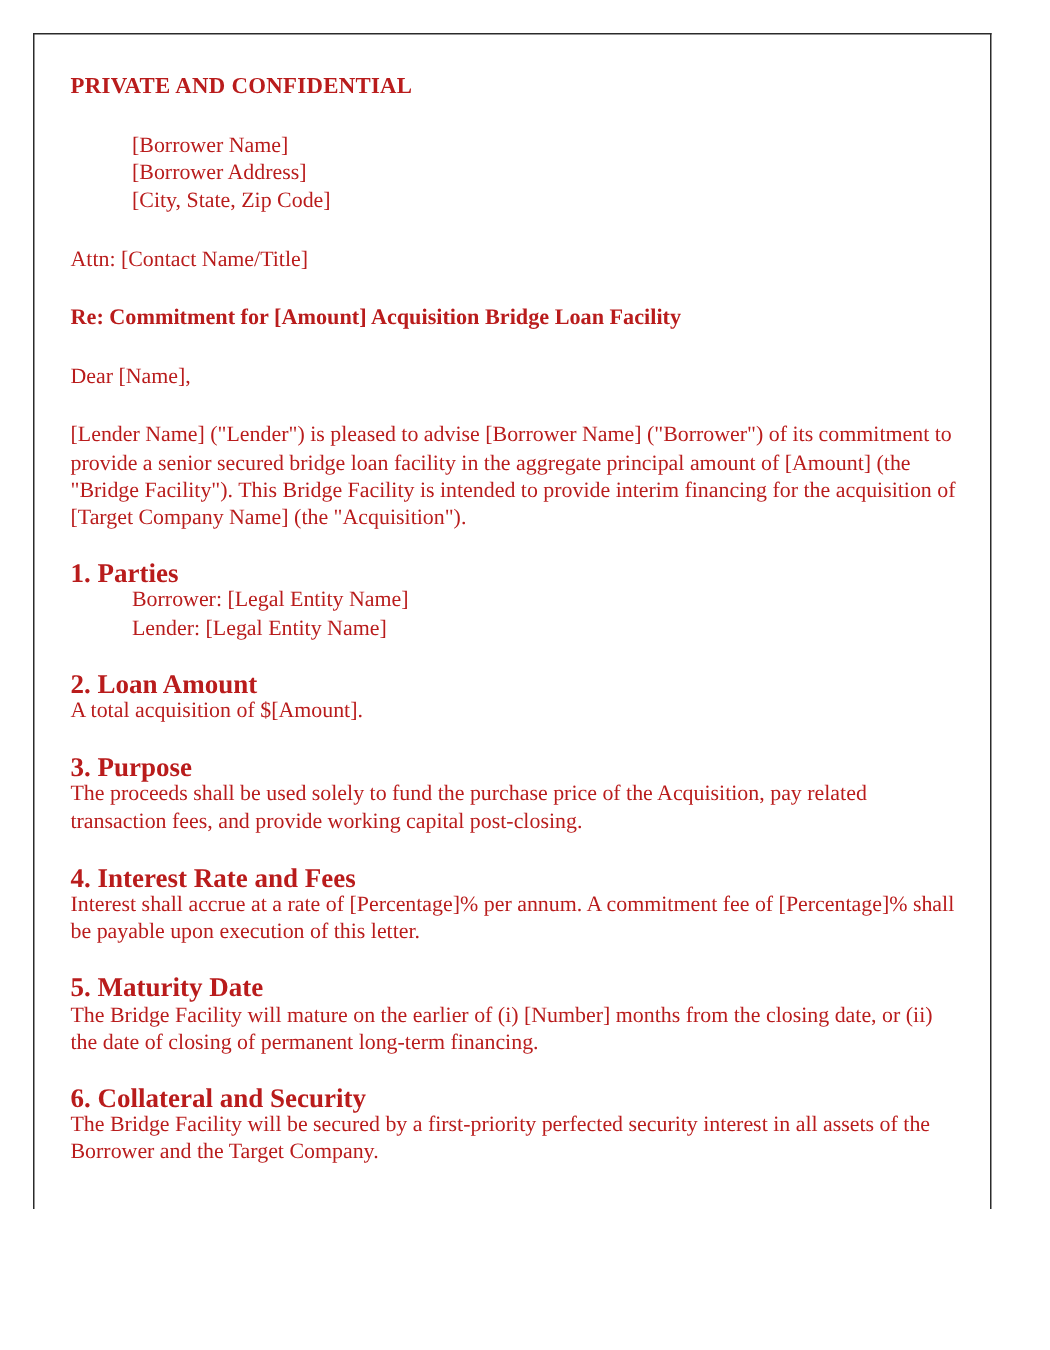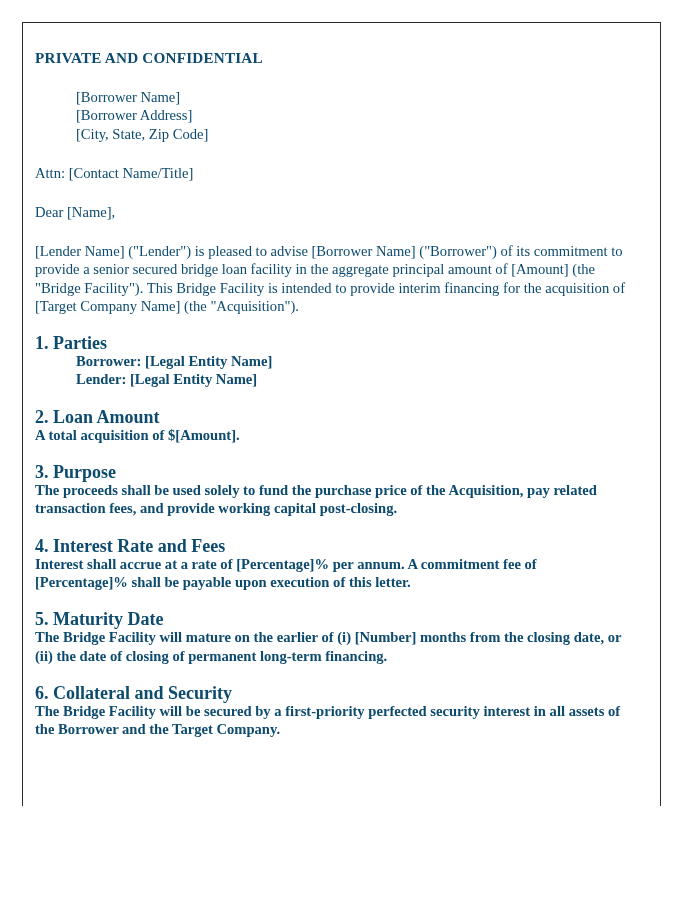--- a/index.html
+++ b/index.html
@@ -26,24 +26,24 @@
     background: #ffffff;
     border-left: 1px solid #2b2b2b;
     border-top: 1px solid #2b2b2b;
     border-right: 1px solid #2b2b2b;
     border-bottom: none;
     overflow: hidden;
   }
 
   #page-body {
     position: absolute;
-    left: 12px;
+    left: 24px;
     top: 0;
     width: 592px;
-    color: #0c4a6e;
+    color: #b91c1c;
     font-size: 14.6px;
     line-height: 18.2px;
   }
 
   .blk {
     margin: 0;
   }
 
   
   .sp-title   { padding-top: 26px; }
@@ -60,21 +60,21 @@
     font-weight: bold;
     font-size: 14.8px;
   }
 
   .sec-head {
     font-weight: bold;
     font-size: 18px;
   }
 
   .sec-body {
-    font-weight: bold;
+    font-weight: normal;
   }
 
   .line {
     display: block;
     white-space: nowrap;
     margin-left: 41px;
   }
 </style>
 </head>
 <body>
@@ -86,20 +86,21 @@
 
 
     <div class="blk sp-lg">
       <span class="line">[Borrower Name]</span>
       <span class="line">[Borrower Address]</span>
       <span class="line">[City, State, Zip Code]</span>
     </div>
 
     <div class="blk sp-lg">Attn: [Contact Name/Title]</div>
 
+    <div class="blk re-line sp-lg">Re: Commitment for [Amount] Acquisition Bridge Loan Facility</div>
 
     <div class="blk sp-lg">Dear [Name],</div>
 
     <div class="blk sp-lg">[Lender Name] ("Lender") is pleased to advise [Borrower Name] ("Borrower") of its commitment to provide a senior secured bridge loan facility in the aggregate principal amount of [Amount] (the "Bridge Facility"). This Bridge Facility is intended to provide interim financing for the acquisition of [Target Company Name] (the "Acquisition").</div>
 
     <div class="blk sp-section">
       <div class="sec-head">1. Parties</div>
       <span class="line sec-body">Borrower: [Legal Entity Name]</span>
       <span class="line sec-body">Lender: [Legal Entity Name]</span>
     </div>

